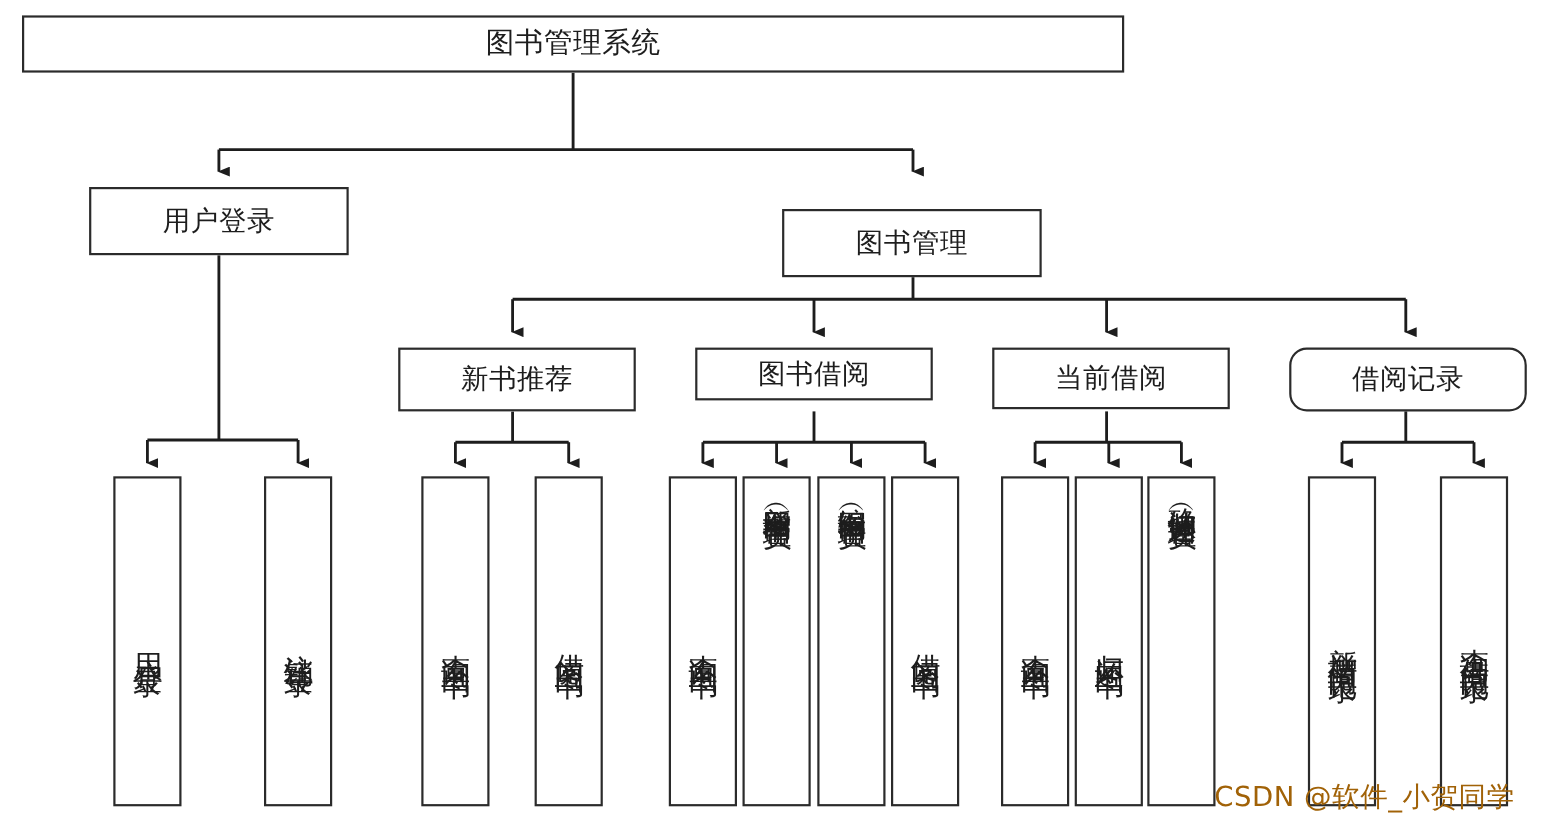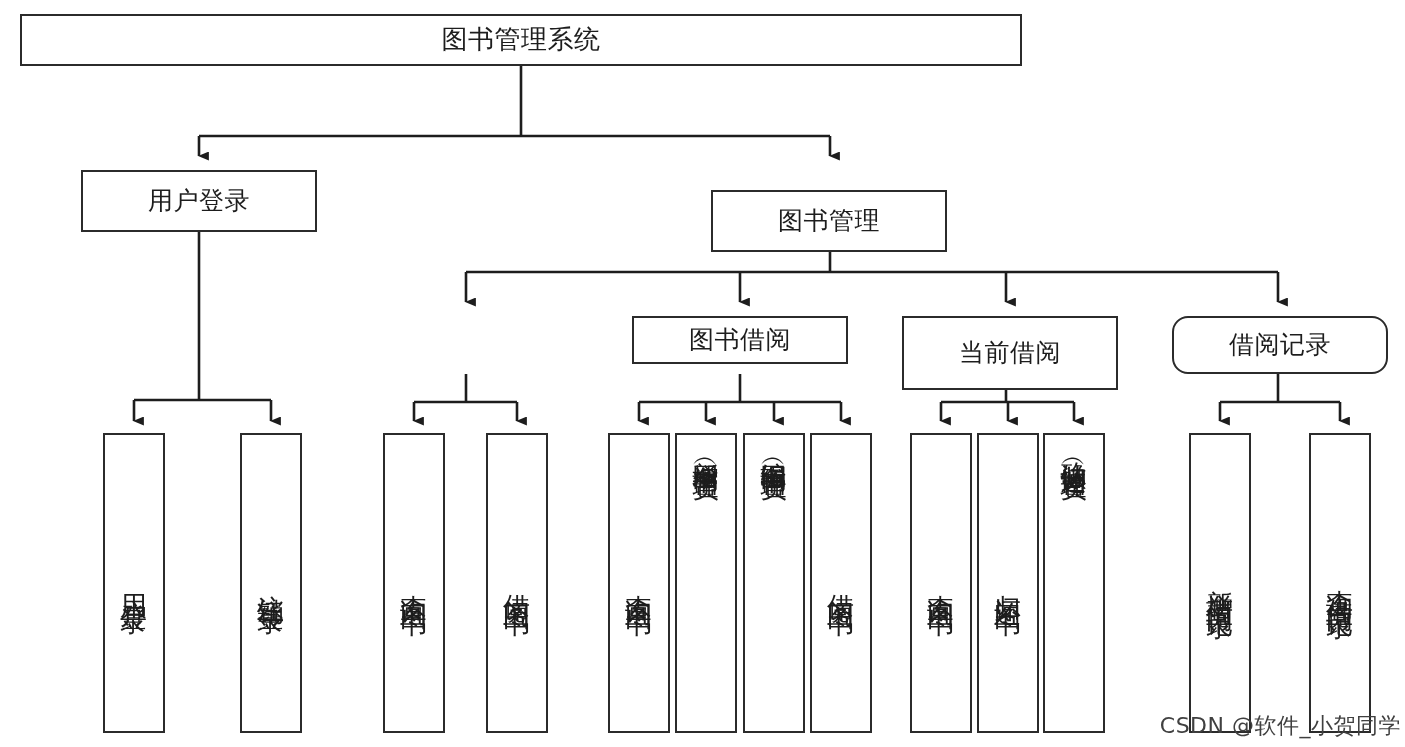--- a/index.html
+++ b/index.html
@@ -68,24 +68,24 @@
   .node.leaf.tall-text .node-label {
     font-size: 26px;
     letter-spacing: 2px;
   }
   .node.leaf.center-text {
     align-items: center;
     padding-top: 0;
   }
   #watermark {
     position: absolute;
-    right: 4px;
+    right: 28px;
     bottom: 6px;
-    font-size: 22px;
-    color: #404040;
+    font-size: 25px;
+    color: #a16207;
     letter-spacing: 0.5px;
     z-index: 5;
     white-space: nowrap;
     font-family: "DejaVu Sans", "Liberation Sans", sans-serif;
   }
 </style>
 </head>
 <body>
 
 <div id="diagram-root">
@@ -145,26 +145,29 @@
   </div>
 
   <div class="node horiz" style="left:81px; top:170px; width:236px; height:62px;">
     <span class="node-label">用户登录</span>
   </div>
 
   <div class="node horiz" style="left:711px; top:170px; width:236px; height:62px;margin-top:20px;">
     <span class="node-label">图书管理</span>
   </div>
 
+  <div class="node horiz" style="left:362px; top:316px; width:216px; height:58px;">
+    <span class="node-label">新书推荐</span>
+  </div>
 
   <div class="node horiz" style="left:632px; top:316px; width:216px; height:48px;">
     <span class="node-label">图书借阅</span>
   </div>
 
-  <div class="node horiz" style="left:902px; top:316px; width:216px; height:74px;">
+  <div class="node horiz" style="left:902px; top:316px; width:216px; height:56px;">
     <span class="node-label">当前借阅</span>
   </div>
 
   <div class="node horiz" style="left:1172px; top:316px; width:216px; height:58px;border-radius:16px;">
     <span class="node-label">借阅记录</span>
   </div>
 
   <div class="node leaf center-text" style="left:103px; top:433px; width:62px; height:300px;">
     <span class="node-label">用户登录</span>
   </div>

